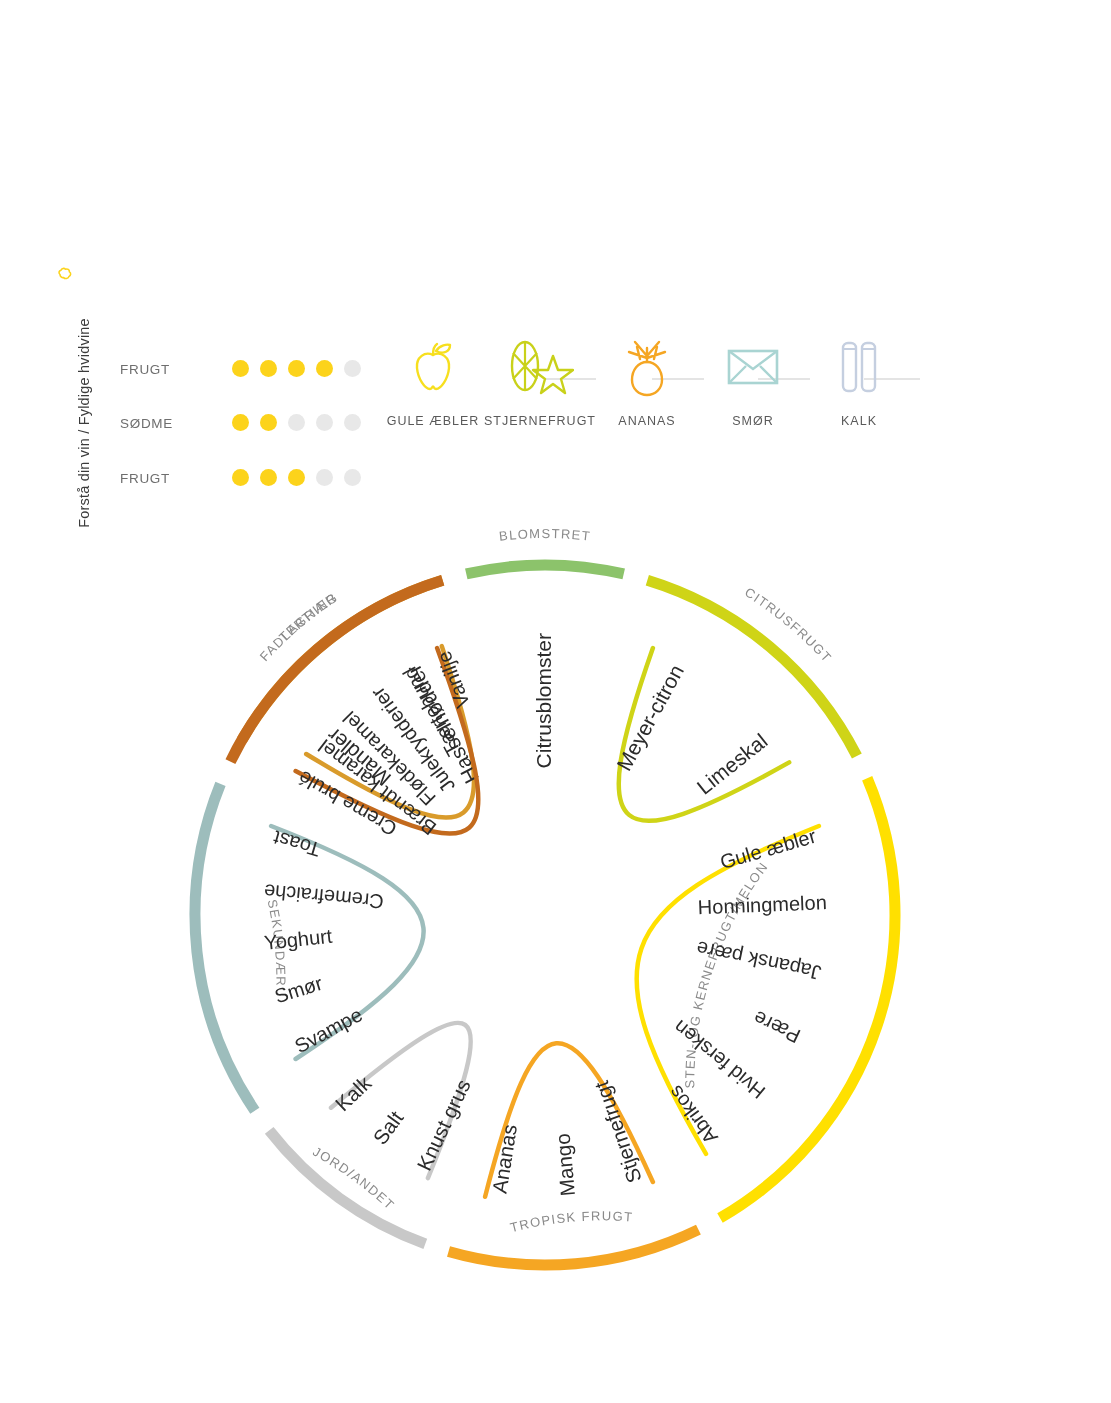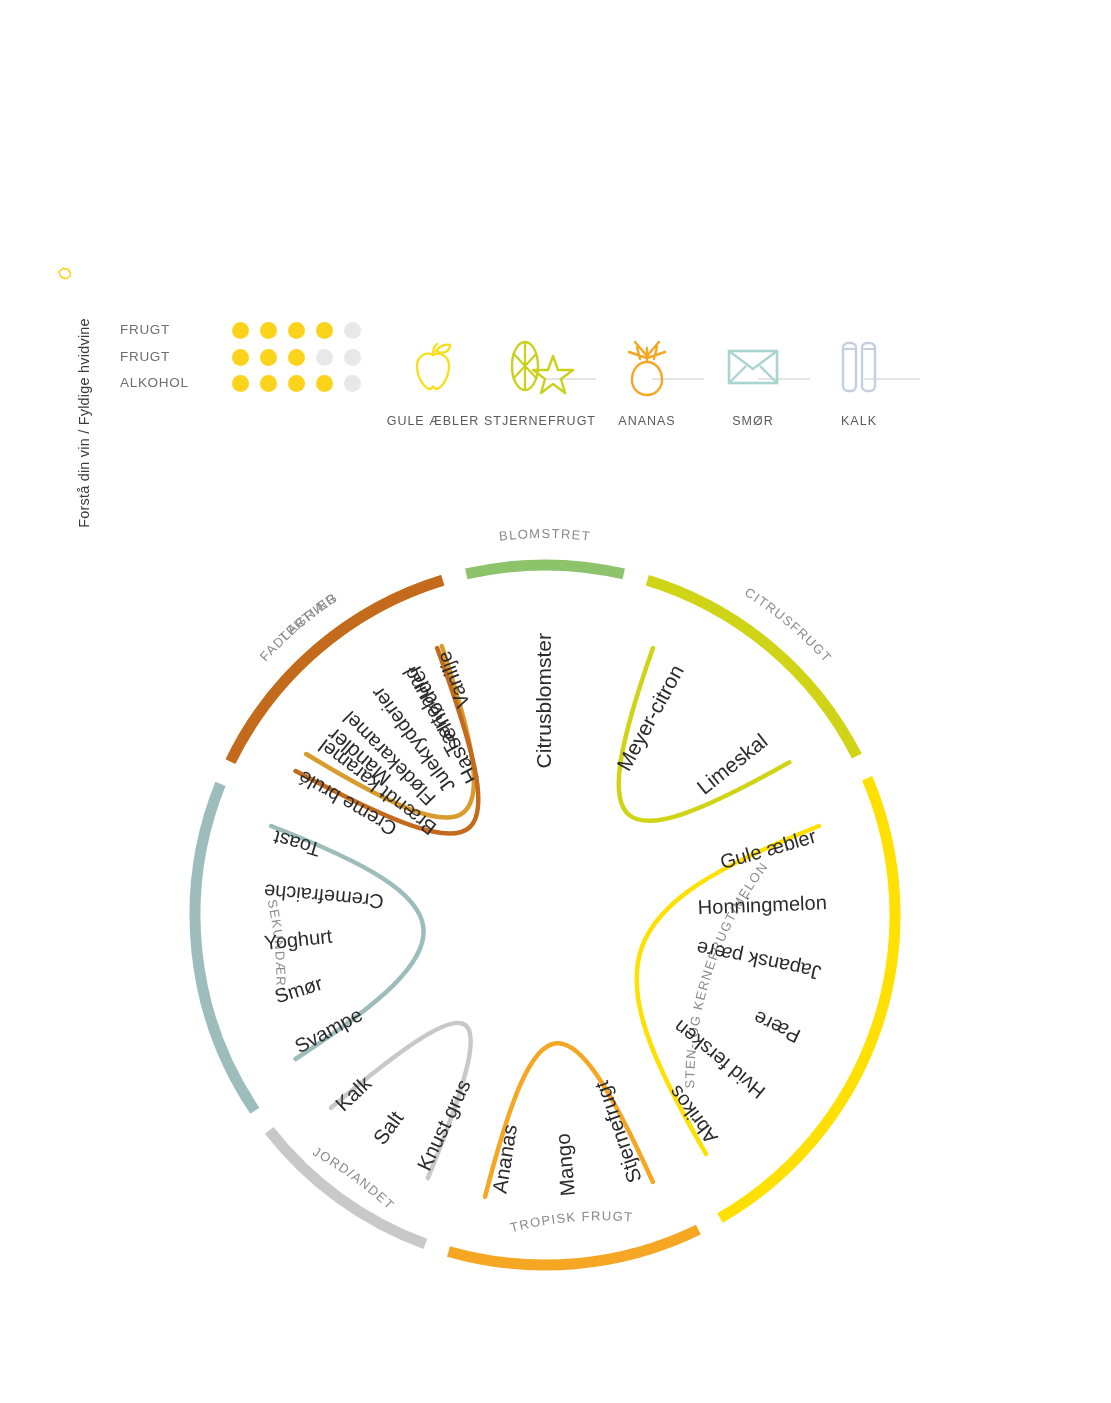--- a/index.html
+++ b/index.html
@@ -9,21 +9,21 @@
   
   #vertical-title{position:absolute;left:52px;top:265px;width:34px;height:330px;}
   #vertical-title .grape{width:26px;height:26px;}
   #vertical-title .vtext{
       position:absolute;left:-118px;top:150px;width:300px;
       transform:rotate(-90deg);transform-origin:center center;
       font-size:14.5px;color:#3b3b3b;letter-spacing:.2px;text-align:center;white-space:nowrap;}
 
   
   #ratings{position:absolute;left:120px;top:322px;}
-  .rating-row{display:flex;align-items:flex-start;height:26.5px;}
+  .rating-row{display:flex;align-items:flex-end;height:26.5px;margin-top:28px;}
   .rating-label{width:112px;font-size:13.5px;color:#6e6e6e;letter-spacing:.7px;}
   .dots{display:flex;gap:0;}
   .dot{width:17px;height:17px;border-radius:50%;margin-right:11px;}
   .dot.on{background:#FCD31B;}
   .dot.off{background:#E8E8E8;}
 
   
   #icon-strip{position:absolute;left:398px;top:336px;width:570px;height:120px;}
   .icon-cell{position:absolute;top:0;width:110px;text-align:center;}
   .icon-art{height:62px;display:flex;align-items:center;justify-content:center;}
@@ -56,36 +56,36 @@
       <div class="rating-label">FRUGT</div>
       <div class="dots">
         <span class="dot on"></span>
         <span class="dot on"></span>
         <span class="dot on"></span>
         <span class="dot on"></span>
         <span class="dot off"></span>
       </div>
     </div>
     <div class="rating-row">
+      <div class="rating-label">SØDME</div>
+      <div class="dots">
+        <span class="dot on"></span>
+        <span class="dot on"></span>
+        <span class="dot off"></span>
+        <span class="dot off"></span>
+        <span class="dot off"></span>
+      </div>
+    </div>
+    <div class="rating-row">
       <div class="rating-label">FRUGT</div>
       <div class="dots">
         <span class="dot on"></span>
         <span class="dot on"></span>
         <span class="dot on"></span>
         <span class="dot off"></span>
-        <span class="dot off"></span>
-      </div>
-    </div>
-    <div class="rating-row">
-      <div class="rating-label">ALKOHOL</div>
-      <div class="dots">
-        <span class="dot on"></span>
-        <span class="dot on"></span>
-        <span class="dot on"></span>
-        <span class="dot on"></span>
         <span class="dot off"></span>
       </div>
     </div>
   </div>
 
 <div id="icon-strip">
     <div class="connector" style="left: 146px; width: 52px;"></div>
     <div class="connector" style="left: 254px; width: 52px;"></div>
     <div class="connector" style="left: 360px; width: 52px;"></div>
     <div class="connector" style="left: 466px; width: 56px;"></div>

